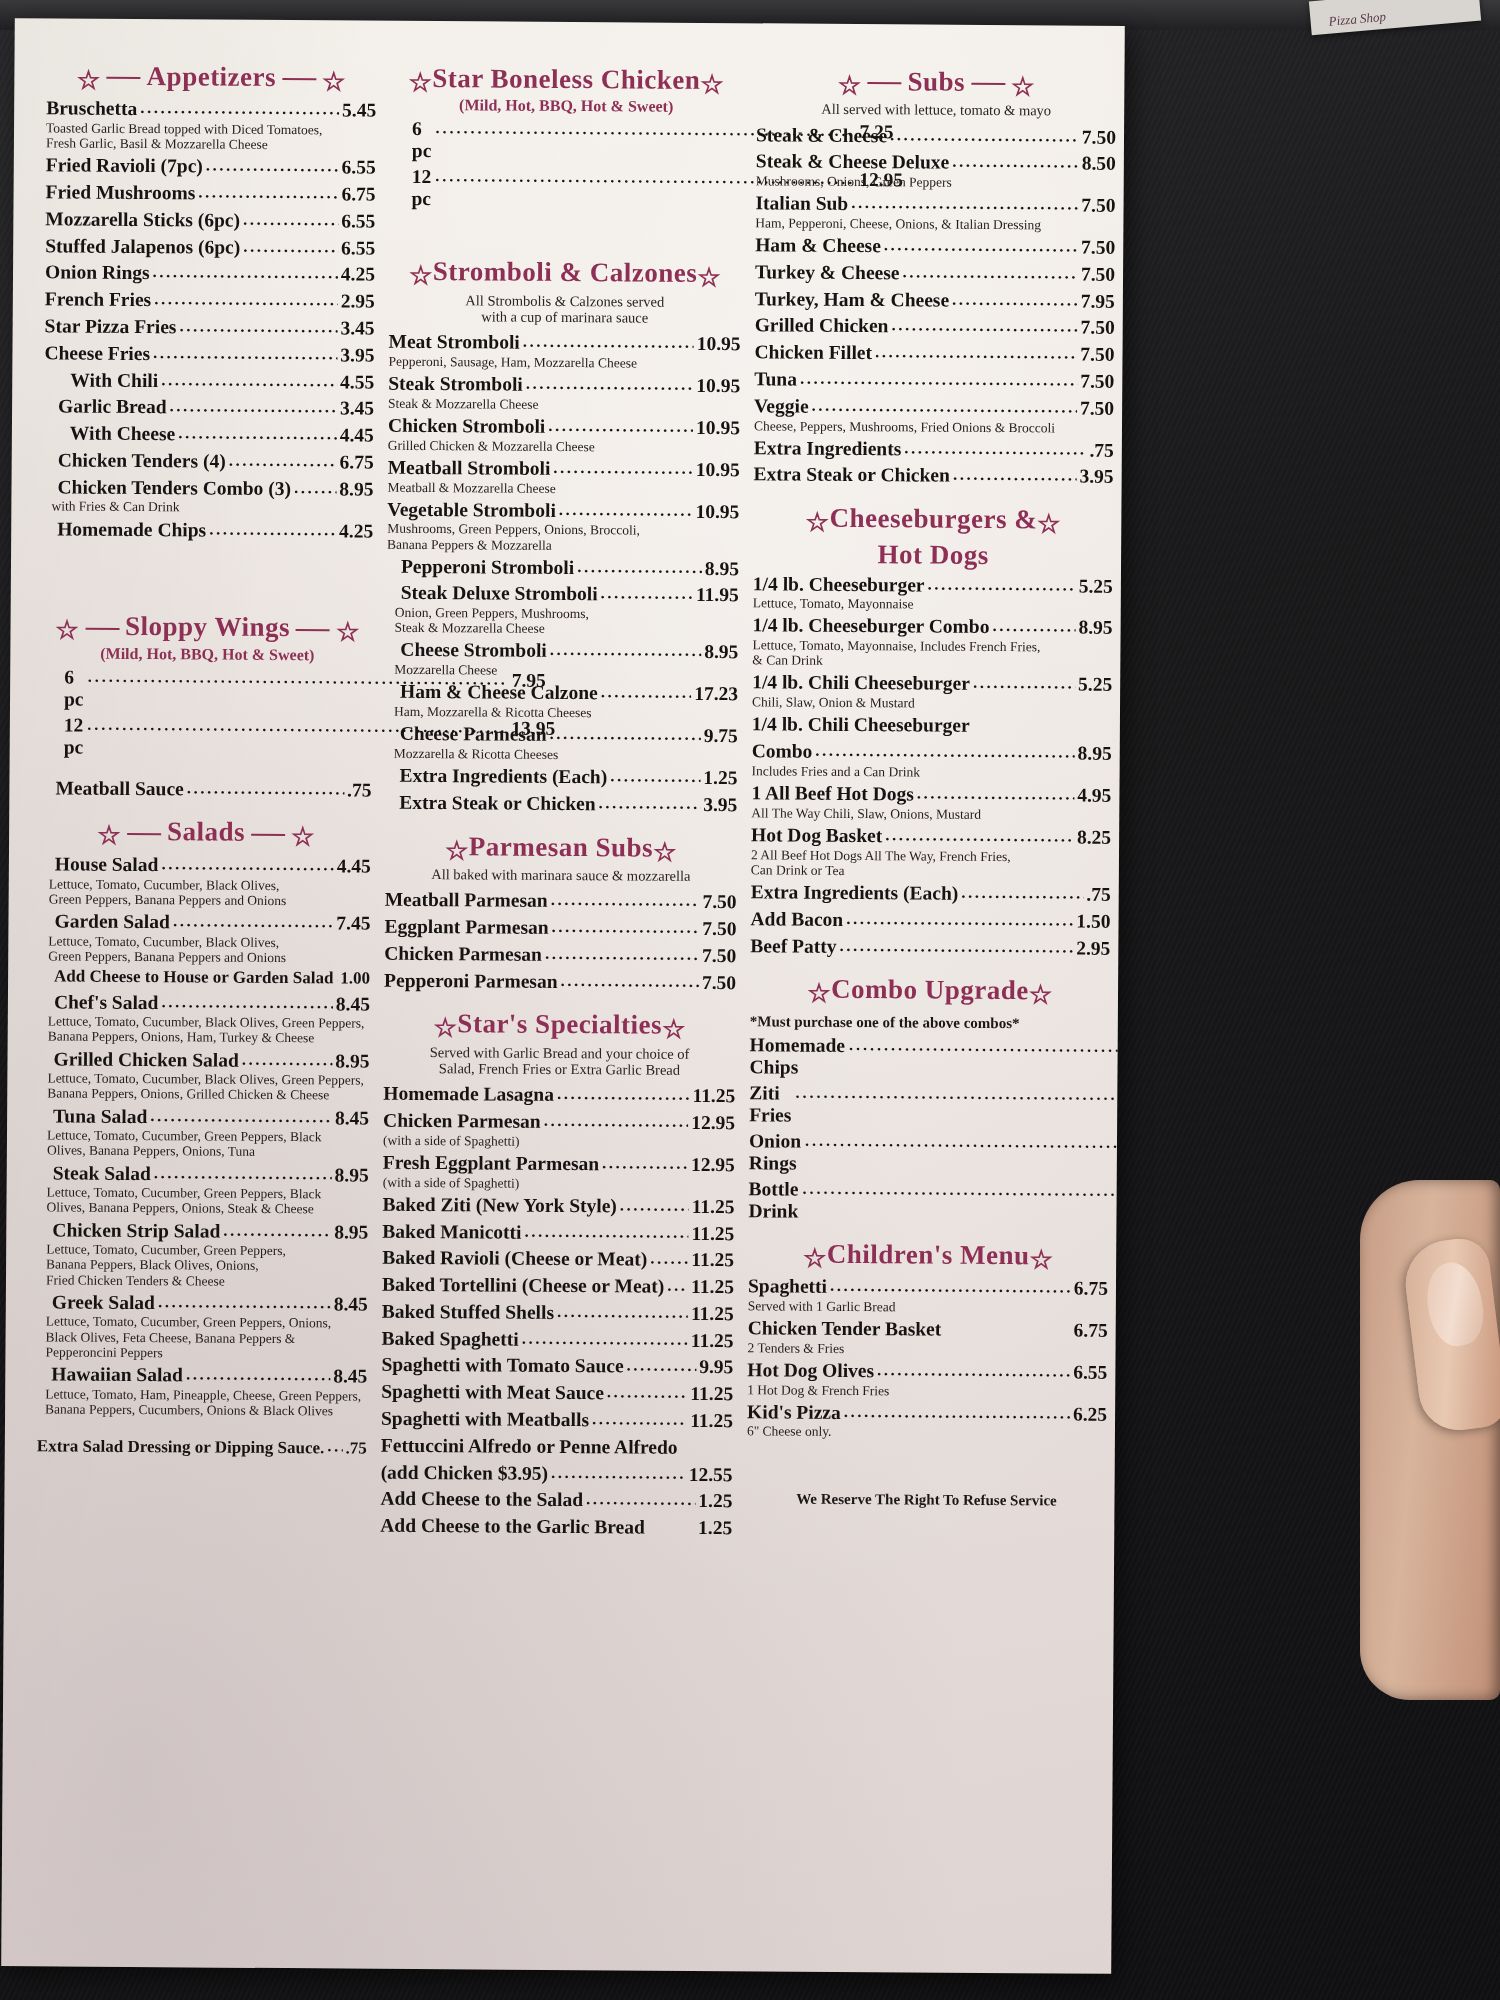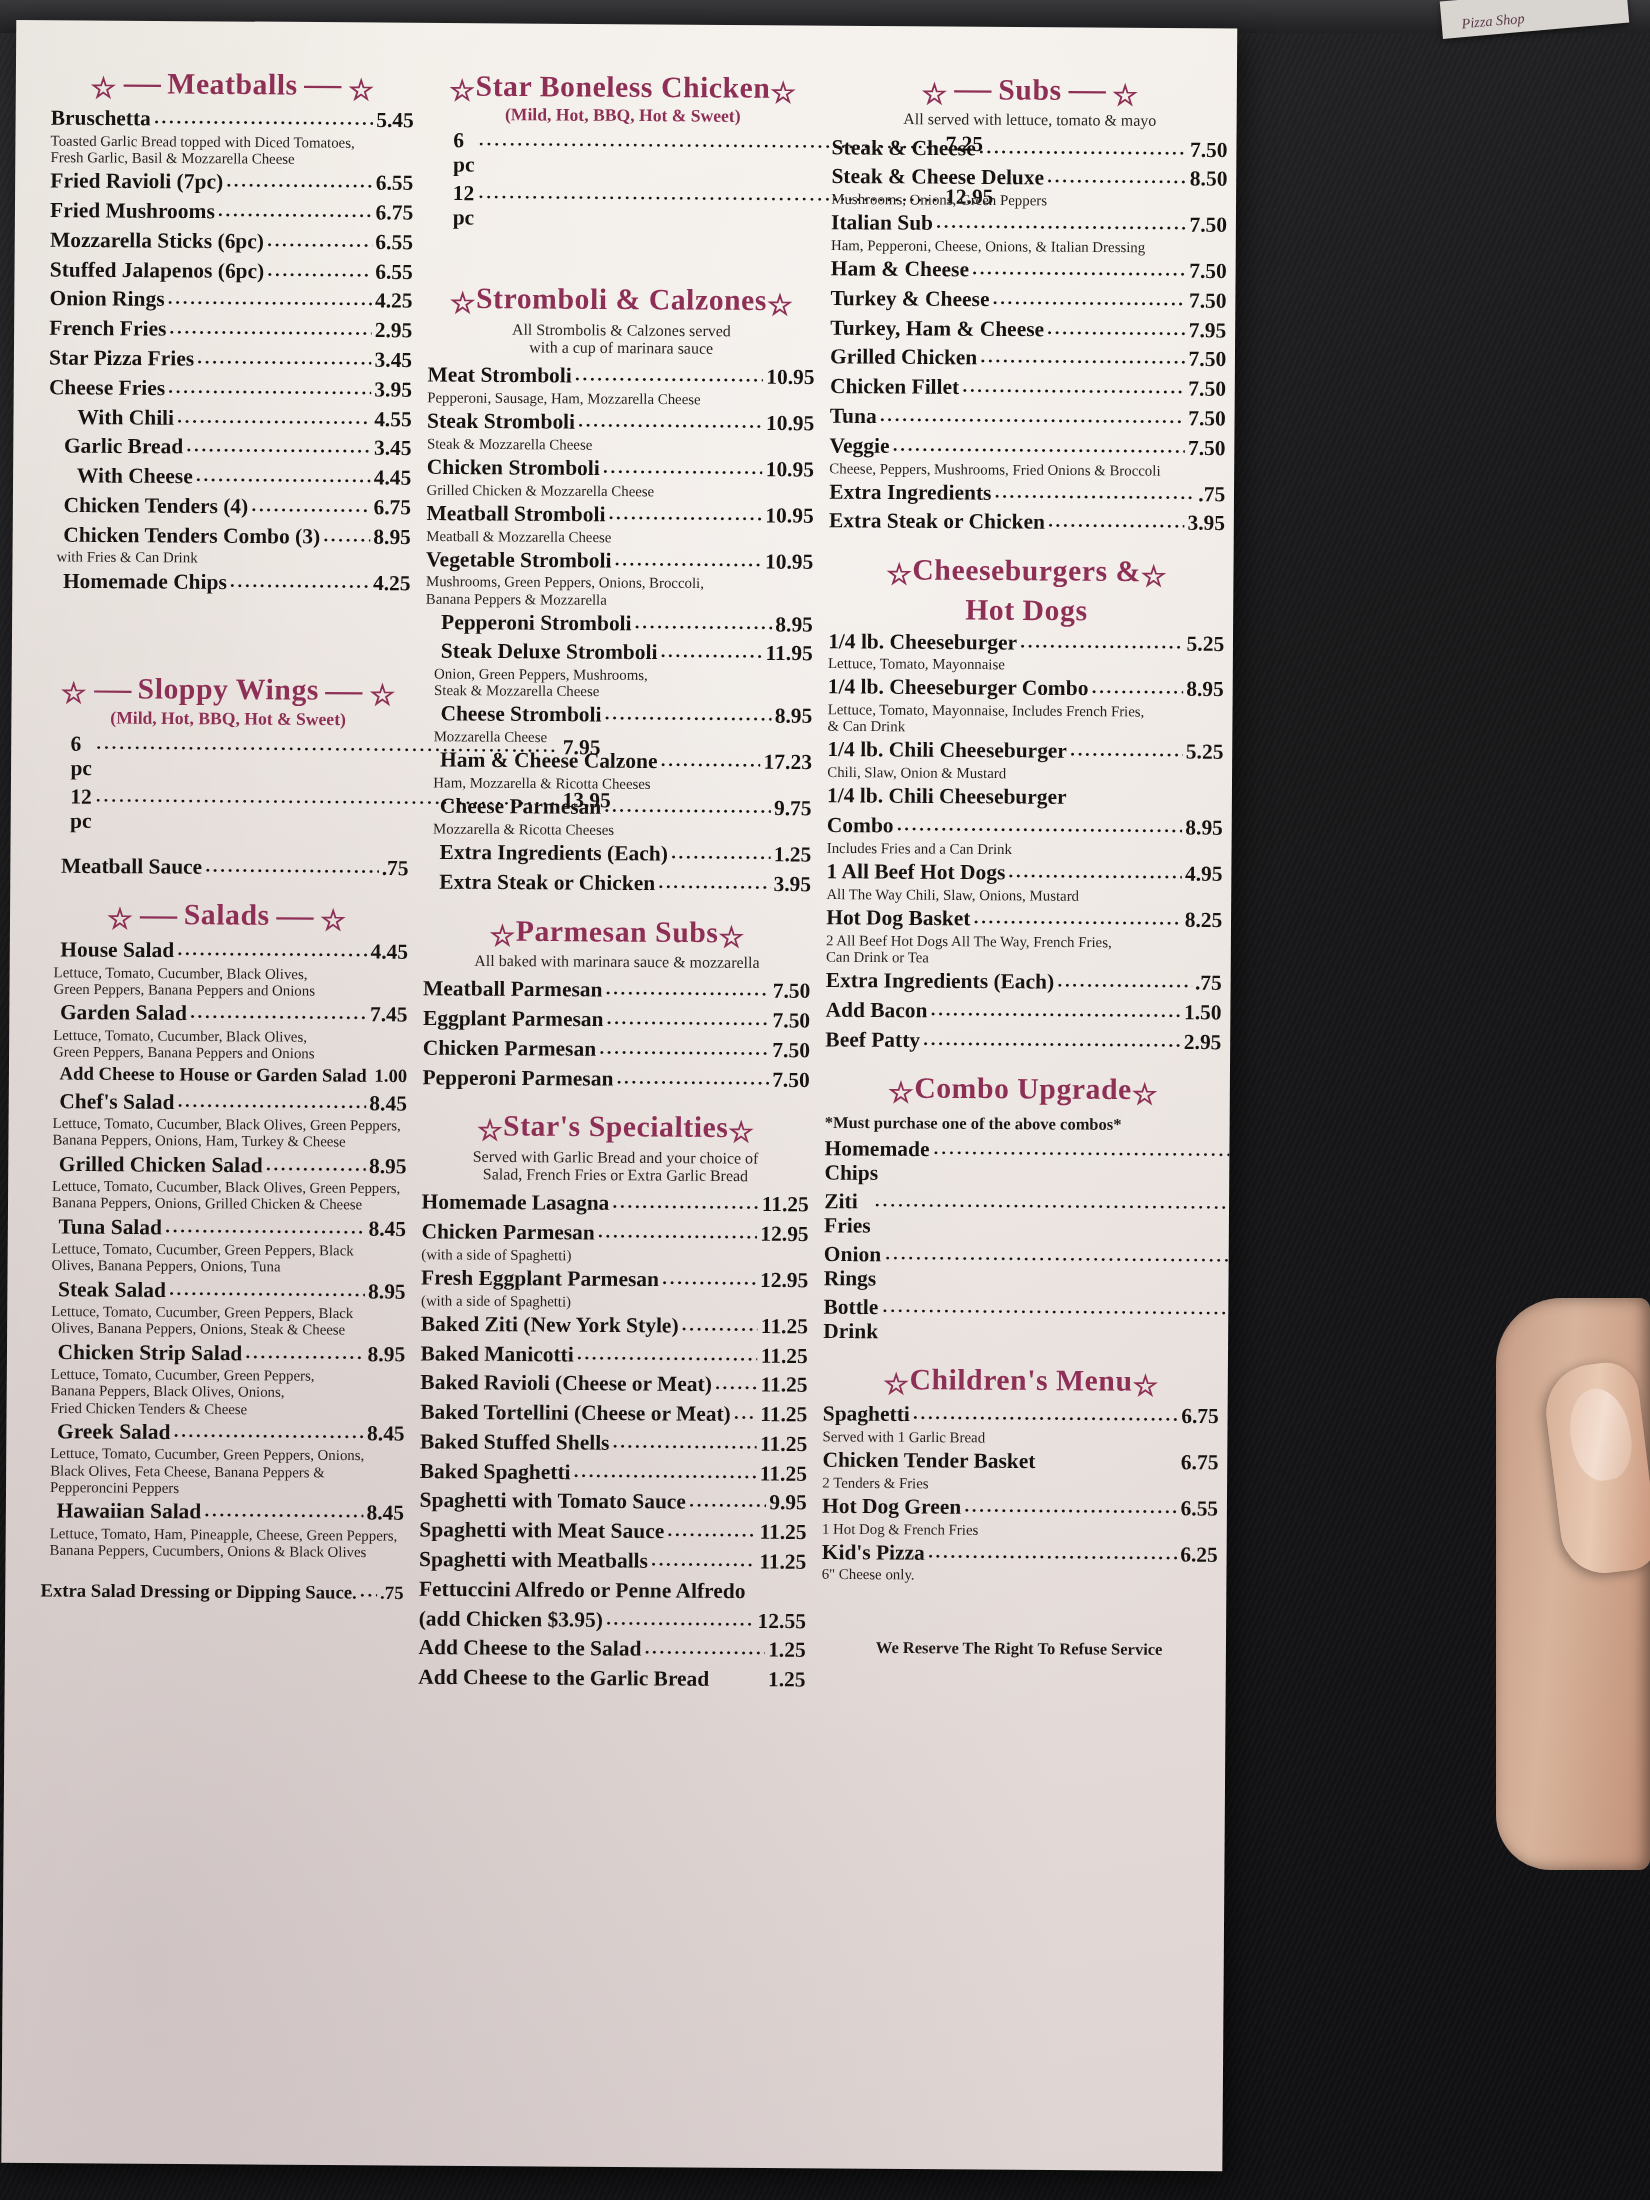--- a/index.html
+++ b/index.html
@@ -249,21 +249,21 @@
   </div>
 
   <div class="hand"></div>
   <div class="thumb"></div>
   <div class="nail"></div>
 
   <div class="menu">
     <div class="sheet">
       <div class="cols">
         <div class="col col-1">
-            <div class="sec-head"><span class="star">☆</span><span class="rule"></span><span class="title">Meatballs</span><span class="rule"></span><span class="star">☆</span></div>
+            <div class="sec-head"><span class="star">☆</span><span class="rule"></span><span class="title">Appetizers</span><span class="rule"></span><span class="star">☆</span></div>
             <div class="item">
               <span class="nm">Bruschetta</span>
               <span class="dots">............................................................</span>
               <span class="pr">5.45</span>
             </div>
             <div class="desc">Toasted Garlic Bread topped with Diced Tomatoes,<br>Fresh Garlic, Basil &amp; Mozzarella Cheese</div>
             <div class="item">
               <span class="nm">Fried Ravioli (7pc)</span>
               <span class="dots">............................................................</span>
               <span class="pr">6.55</span>
@@ -767,21 +767,21 @@
               <span class="pr">6.75</span>
             </div>
             <div class="desc">Served with 1 Garlic Bread</div>
             <div class="item">
               <span class="nm">Chicken Tender Basket</span>
               <span class="dots"></span>
               <span class="pr">6.75</span>
             </div>
             <div class="desc">2 Tenders &amp; Fries</div>
             <div class="item">
-              <span class="nm">Hot Dog Green</span>
+              <span class="nm">Hot Dog Olives</span>
               <span class="dots">............................................................</span>
               <span class="pr">6.55</span>
             </div>
             <div class="desc">1 Hot Dog &amp; French Fries</div>
             <div class="item">
               <span class="nm">Kid's Pizza</span>
               <span class="dots">............................................................</span>
               <span class="pr">6.25</span>
             </div>
             <div class="desc">6" Cheese only.</div>

